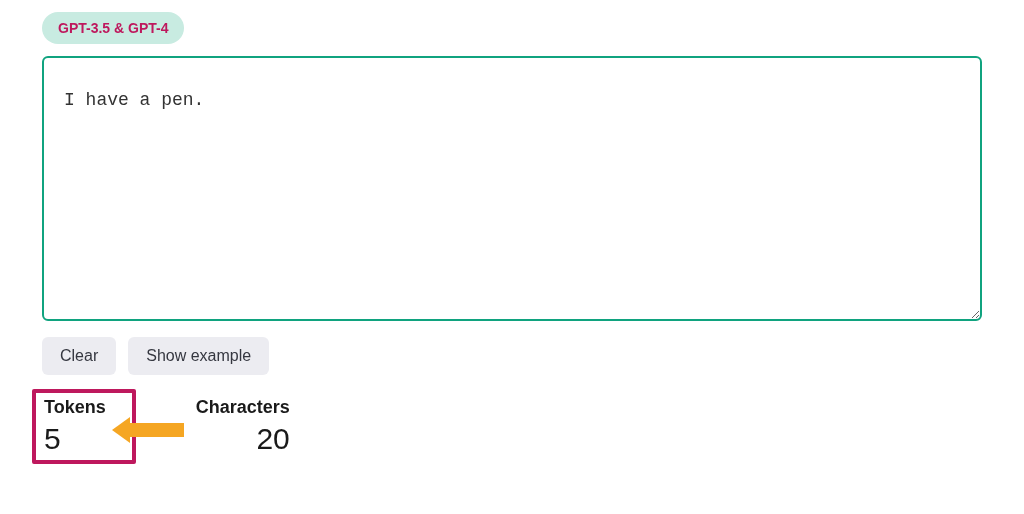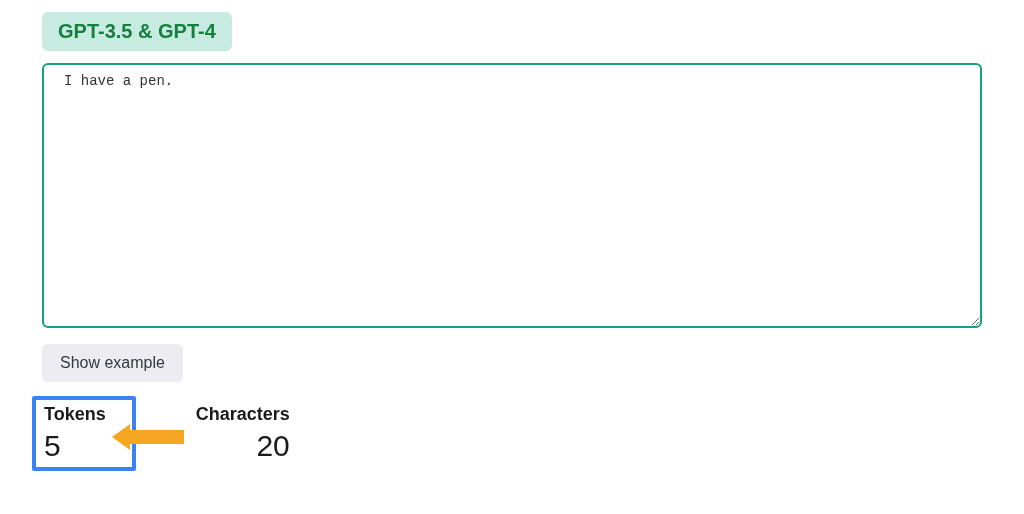--- a/index.html
+++ b/index.html
@@ -13,40 +13,40 @@
       padding: 12px 42px 20px 42px;
       width: 1024px;
     }
     .tabs {
       display: flex;
       gap: 8px;
       margin-bottom: 12px;
     }
     .tab {
       padding: 8px 16px;
-      border-radius: 6px;
-      font-size: 20px;
+      border-radius: 16px;
+      font-size: 14px;
       font-weight: 600;
-      color: #15803d;
+      color: #be185d;
       cursor: pointer;
     }
     .tab.active {
       background-color: #c8ebe1;
     }
     .textarea-wrap {
       position: relative;
     }
     textarea {
       width: 100%;
       height: 265px;
       border: 2px solid #10a37f;
       border-radius: 6px;
-      padding: 8px 20px;
+      padding: 32px 20px;
       font-family: "Courier New", Courier, monospace;
-      font-size: 14px;
+      font-size: 18px;
       color: #333;
       resize: both;
       outline: none;
     }
     .buttons {
       display: flex;
       gap: 12px;
       margin-top: 12px;
     }
     .btn {
@@ -76,21 +76,21 @@
       color: #1a1a1a;
       margin-bottom: 6px;
     }
     .stat-value {
       font-size: 30px;
       font-weight: 400;
       color: #1a1a1a;
       line-height: 1;
     }
     .highlight-box {
-      border: 4px solid #3b82f6;
+      border: 4px solid #be185d;
       border-radius: 2px;
       padding: 4px 26px 6px 8px;
       margin-left: -10px;
       margin-top: -4px;
     }
     .arrow-wrap {
       display: flex;
       align-items: center;
       margin-top: 30px;
       margin-left: -16px;
@@ -122,20 +122,21 @@
 
 <div class="tabs">
   <div class="tab active">GPT-3.5 &amp; GPT-4</div>
 </div>
 
 <div class="textarea-wrap">
   <textarea style="">I have a pen.</textarea>
 </div>
 
 <div class="buttons">
+  <button class="btn">Clear</button>
   <button class="btn">Show example</button>
 </div>
 
 <div class="stats">
   <div class="stat-block highlight-box">
     <div class="stat-label">Tokens</div>
     <div class="stat-value">5</div>
   </div>
   <div class="arrow-wrap">
     <div class="arrow"></div>

